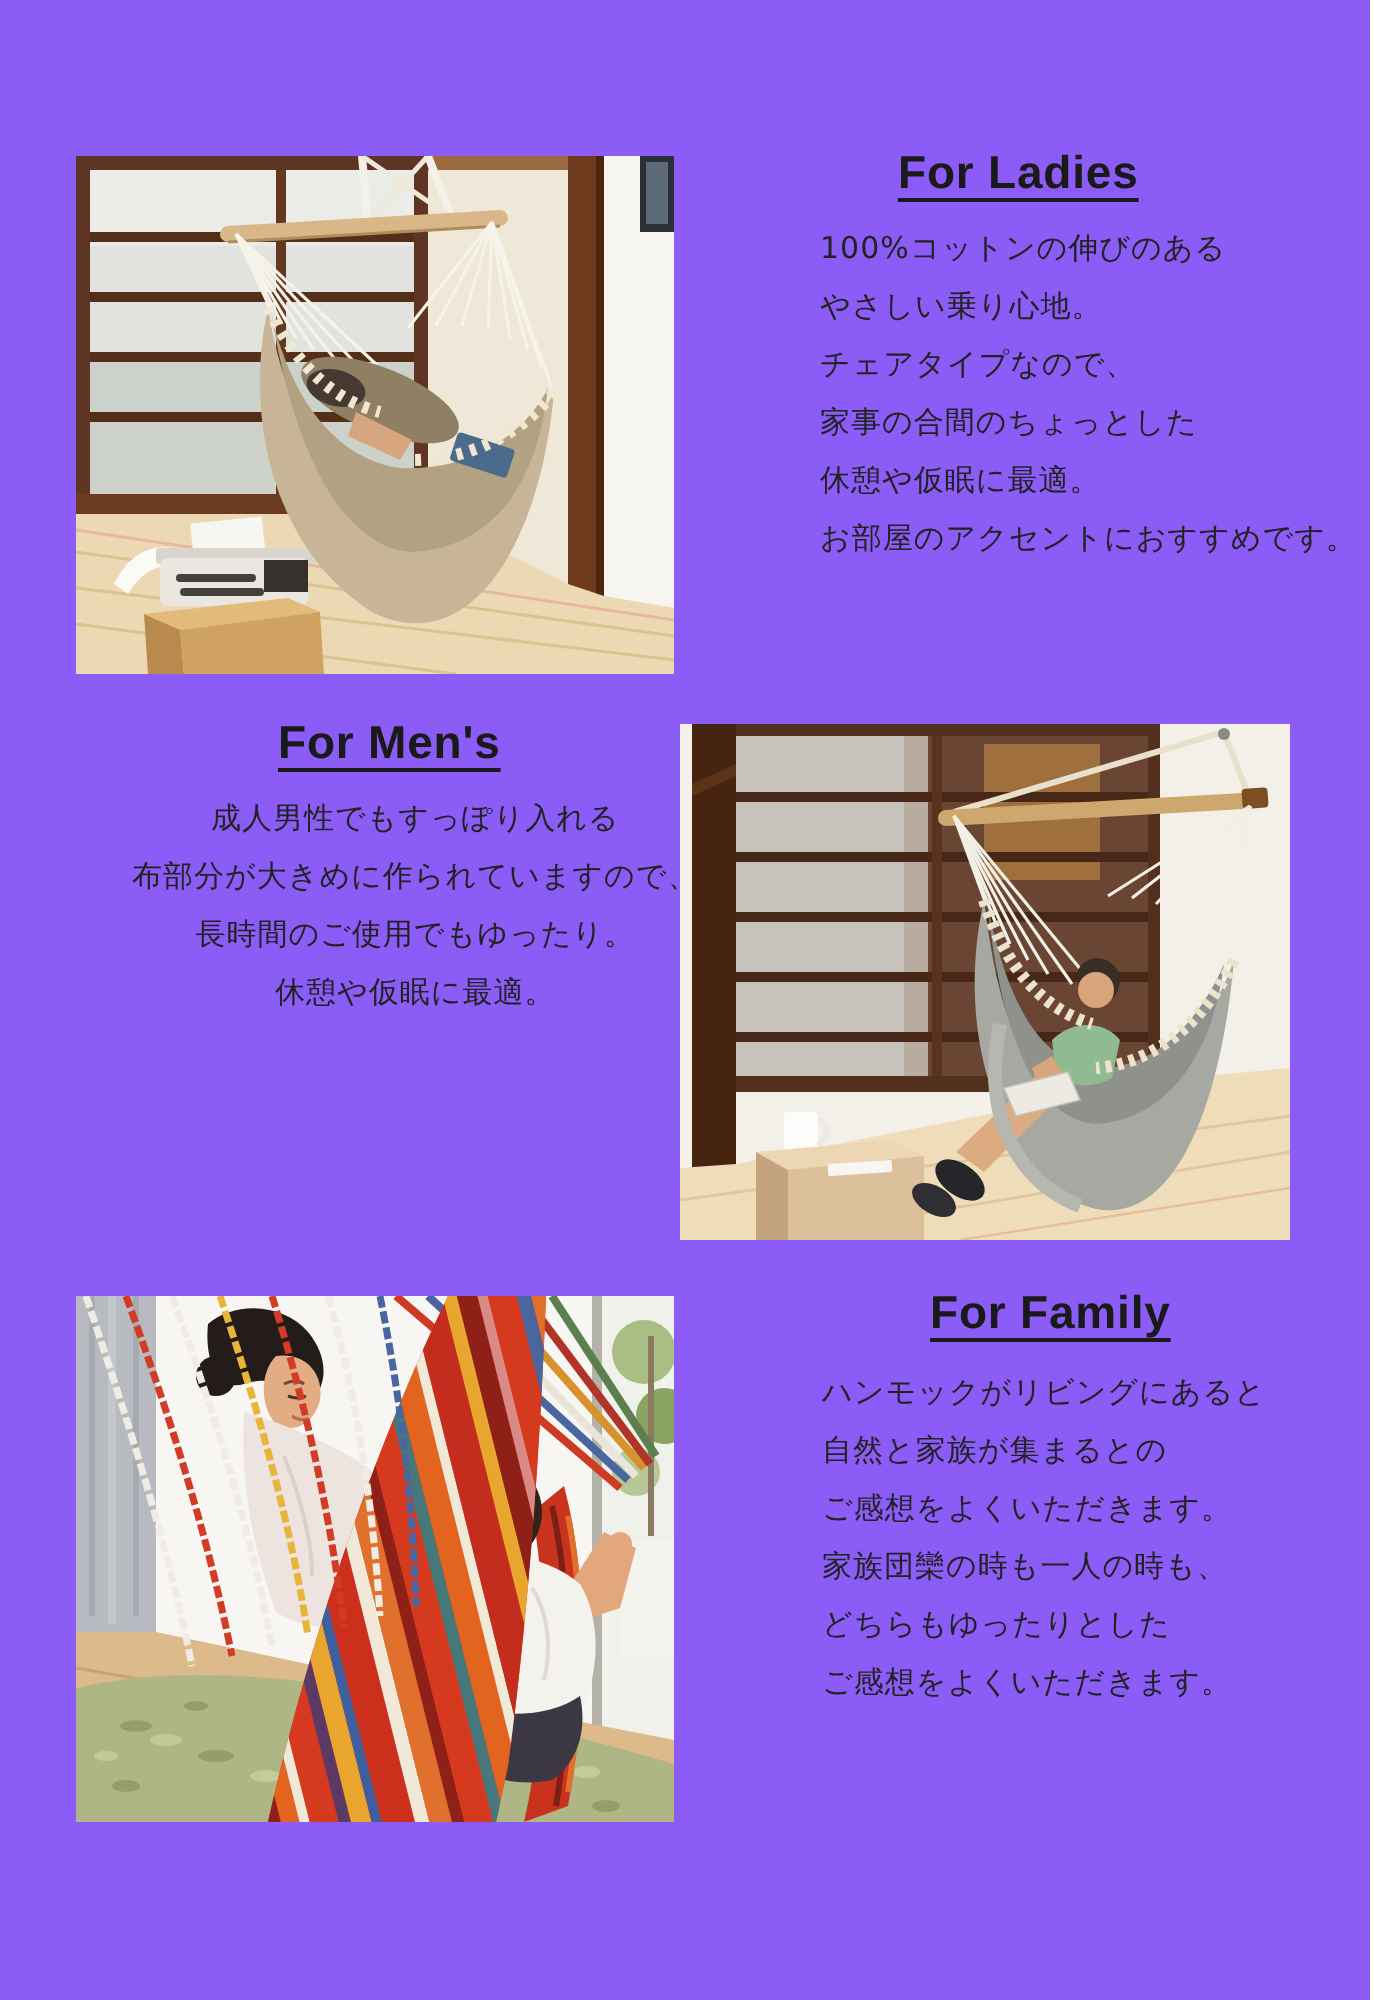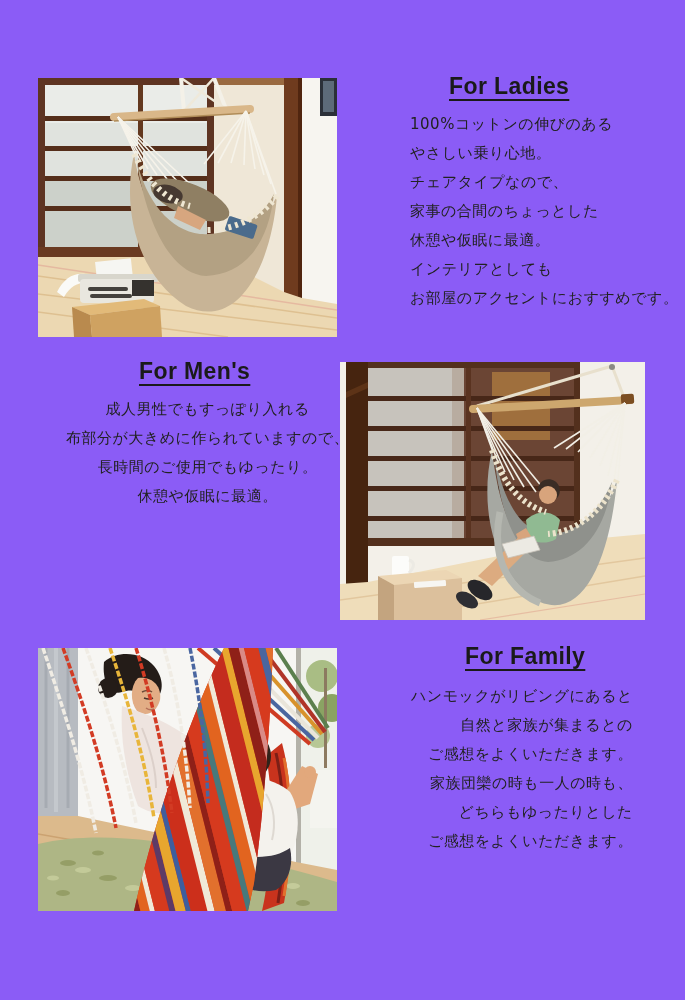--- a/index.html
+++ b/index.html
@@ -24,21 +24,21 @@
   #photo-ladies   { left:38px;  top:78px;  width:299px; height:259px; }
   #heading-ladies { left:449px; top:73px; }
   #body-ladies    { left:410px; top:110px; }
   
   #heading-mens   { left:139px; top:358px; }
   #body-mens      { left:66px;  top:395px;text-align:center; }
   #photo-mens     { left:340px; top:362px; width:305px; height:258px; }
   
   #photo-family   { left:38px;  top:648px; width:299px; height:263px; }
   #heading-family { left:465px; top:643px;text-align:right; }
-  #body-family    { left:411px; top:682px;text-align:right; }
+  #body-family    { left:411px; top:682px; }
 </style>
 </head>
 <body>
 
 <div class="page">
 
   <section>
     <figure class="photo" id="photo-ladies">
       <svg viewBox="0 0 299 259" xmlns="http://www.w3.org/2000/svg">
         <rect width="299" height="259" fill="#efe7d7"></rect>
@@ -117,21 +117,20 @@
         <path d="M239,118 C222,140 196,152 168,152" stroke="#efe7d2" stroke-width="6" stroke-dasharray="3 4" fill="none"></path>
       </svg>
     </figure>
     <h2 class="heading" id="heading-ladies">For Ladies</h2>
     <div class="body-text" id="body-ladies">
         <p>100%コットンの伸びのある</p>
         <p>やさしい乗り心地。</p>
         <p>チェアタイプなので、</p>
         <p>家事の合間のちょっとした</p>
         <p>休憩や仮眠に最適。</p>
-        <p>インテリアとしても</p>
         <p>お部屋のアクセントにおすすめです。</p>
       </div>
   </section>
 
   <section>
     <h2 class="heading" id="heading-mens">For Men's</h2>
     <div class="body-text" id="body-mens">
         <p>成人男性でもすっぽり入れる</p>
         <p>布部分が大きめに作られていますので、</p>
         <p>長時間のご使用でもゆったり。</p>

